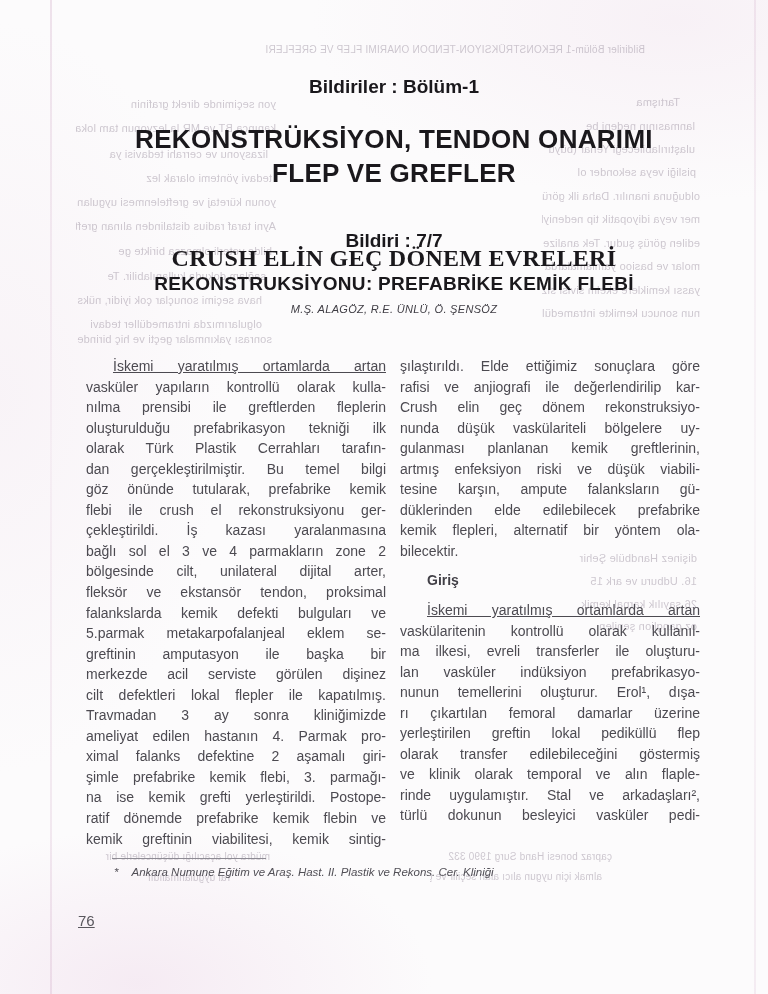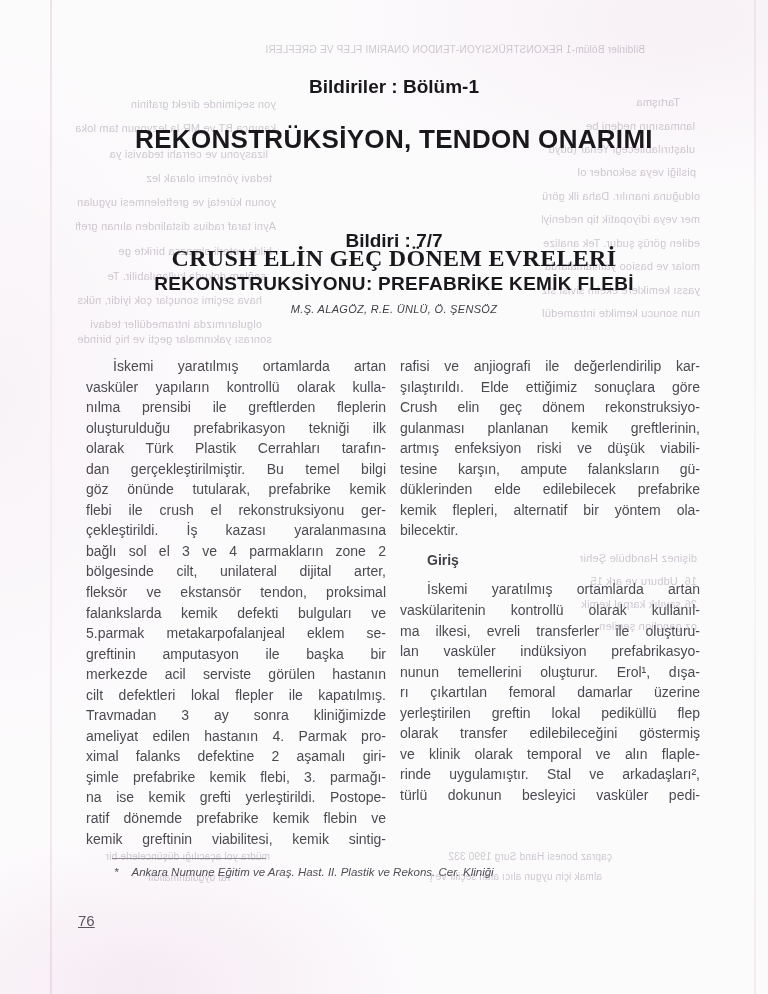--- a/index.html
+++ b/index.html
@@ -25,21 +25,21 @@
   .sub1 { top:245px; font-size:24px; letter-spacing:0.3px;font-family:Liberation Serif, serif; }
   .sub2 { top:273px; font-size:19px; letter-spacing:0.3px; }
   .authors { top:303px; font-weight:normal; font-style:italic; font-size:11px; color:#3f3d44; letter-spacing:0.3px; }
 
   .column { position:absolute; top:356px; width:300px; color:var(--body); font-size:14px; }
   .col-left  { left:86px; }
   .col-right { left:400px; }
   .ln { height:20.55px; line-height:20.55px; overflow:hidden; }
   .ln.j { text-align:justify; }
   .ln.j::after { content:""; display:inline-block; width:100%; height:0; }
-  .ln.ind { text-indent:27px; }
+  .ln.ind { text-indent:27px;text-decoration:underline; }
   .ln.hd { font-weight:bold; padding-left:27px; color:#413f46; }
   .ln.gap { height:9px; }
 
   .foot-rule { position:absolute; left:112px; top:858px; width:154px; height:1px; background:#8d8a93; }
   .footnote { position:absolute; left:114px; top:866px; width:570px; display:flex; gap:13px;
               font-size:11.5px; font-style:italic; color:#514f56; }
   .page-number { position:absolute; left:78px; top:912px; font-size:15px; color:#59575d;text-decoration:underline; }
 
   .ghost { position:absolute; transform:scaleX(-1); color:var(--ghost); opacity:0.55;
            filter:blur(0.45px); white-space:nowrap; overflow:hidden; letter-spacing:0.2px; }
@@ -80,20 +80,21 @@
       <div class="ghost" style="left: 555px; top: 598px; width: 142px; font-size: 11px;">26 sayılık karpal kemik</div>
       <div class="ghost" style="left: 552px; top: 620px; width: 145px; font-size: 11px;">oz ganglion şenilen</div>
       <div class="ghost" style="left: 78px; top: 851px; width: 192px; font-size: 10px;">müdra yol açacılığı düşüncelerle bir</div>
       <div class="ghost" style="left: 78px; top: 872px; width: 152px; font-size: 10px;">rai uygulanmalıdır</div>
       <div class="ghost" style="left: 430px; top: 851px; width: 182px; font-size: 10px;">çapraz bonesi Hand Surg 1990 332</div>
       <div class="ghost" style="left: 430px; top: 871px; width: 172px; font-size: 10px;">almak için uygun alıcı alan seçilir ve greft</div>
     </div>
 
   <div class="tline section-label">Bildiriler : Bölüm-1</div>
   <div class="tline main1">REKONSTRÜKSİYON, TENDON ONARIMI</div>
+  <div class="tline main2">FLEP VE GREFLER</div>
   <div class="tline paper-label">Bildiri : 7/7</div>
   <div class="tline sub1">CRUSH ELİN GEÇ DÖNEM EVRELERİ</div>
   <div class="tline sub2">REKONSTRUKSİYONU: PREFABRİKE KEMİK FLEBİ</div>
   <div class="tline authors">M.Ş. ALAGÖZ, R.E. ÜNLÜ, Ö. ŞENSÖZ</div>
 
   <div class="column col-left">
       <div class="ln j ind">İskemi yaratılmış ortamlarda artan</div>
       <div class="ln j">vasküler yapıların kontrollü olarak kulla-</div>
       <div class="ln j">nılma prensibi ile greftlerden fleplerin</div>
       <div class="ln j">oluşturulduğu prefabrikasyon tekniği ilk</div>
@@ -101,34 +102,35 @@
       <div class="ln j">dan gerçekleştirilmiştir. Bu temel bilgi</div>
       <div class="ln j">göz önünde tutularak, prefabrike kemik</div>
       <div class="ln j">flebi ile crush el rekonstruksiyonu ger-</div>
       <div class="ln j">çekleştirildi. İş kazası yaralanmasına</div>
       <div class="ln j">bağlı sol el 3 ve 4 parmakların zone 2</div>
       <div class="ln j">bölgesinde cilt, unilateral dijital arter,</div>
       <div class="ln j">fleksör ve ekstansör tendon, proksimal</div>
       <div class="ln j">falankslarda kemik defekti bulguları ve</div>
       <div class="ln j">5.parmak metakarpofalanjeal eklem se-</div>
       <div class="ln j">greftinin amputasyon ile başka bir</div>
-      <div class="ln j">merkezde acil serviste görülen hastanın</div>
+      <div class="ln j">merkezde acil serviste görülen dişinez</div>
       <div class="ln j">cilt defektleri lokal flepler ile kapatılmış.</div>
       <div class="ln j">Travmadan 3 ay sonra kliniğimizde</div>
       <div class="ln j">ameliyat edilen hastanın 4. Parmak pro-</div>
       <div class="ln j">ximal falanks defektine 2 aşamalı giri-</div>
       <div class="ln j">şimle prefabrike kemik flebi, 3. parmağı-</div>
       <div class="ln j">na ise kemik grefti yerleştirildi. Postope-</div>
       <div class="ln j">ratif dönemde prefabrike kemik flebin ve</div>
       <div class="ln j">kemik greftinin viabilitesi, kemik sintig-</div>
     </div>
   <div class="column col-right">
+      <div class="ln j">şılaştırıldı. Elde ettiğimiz sonuçlara göre</div>
       <div class="ln j">rafisi ve anjiografi ile değerlendirilip kar-</div>
-      <div class="ln j">şılaştırıldı. Elde ettiğimiz sonuçlara göre</div>
       <div class="ln j">Crush elin geç dönem rekonstruksiyo-</div>
+      <div class="ln j">nunda düşük vaskülariteli bölgelere uy-</div>
       <div class="ln j">gulanması planlanan kemik greftlerinin,</div>
       <div class="ln j">artmış enfeksiyon riski ve düşük viabili-</div>
       <div class="ln j">tesine karşın, ampute falanksların gü-</div>
       <div class="ln j">düklerinden elde edilebilecek prefabrike</div>
       <div class="ln j">kemik flepleri, alternatif bir yöntem ola-</div>
       <div class="ln">bilecektir.</div>
       <div class="ln gap"></div>
       <div class="ln hd">Giriş</div>
       <div class="ln gap"></div>
       <div class="ln j ind">İskemi yaratılmış ortamlarda artan</div>

